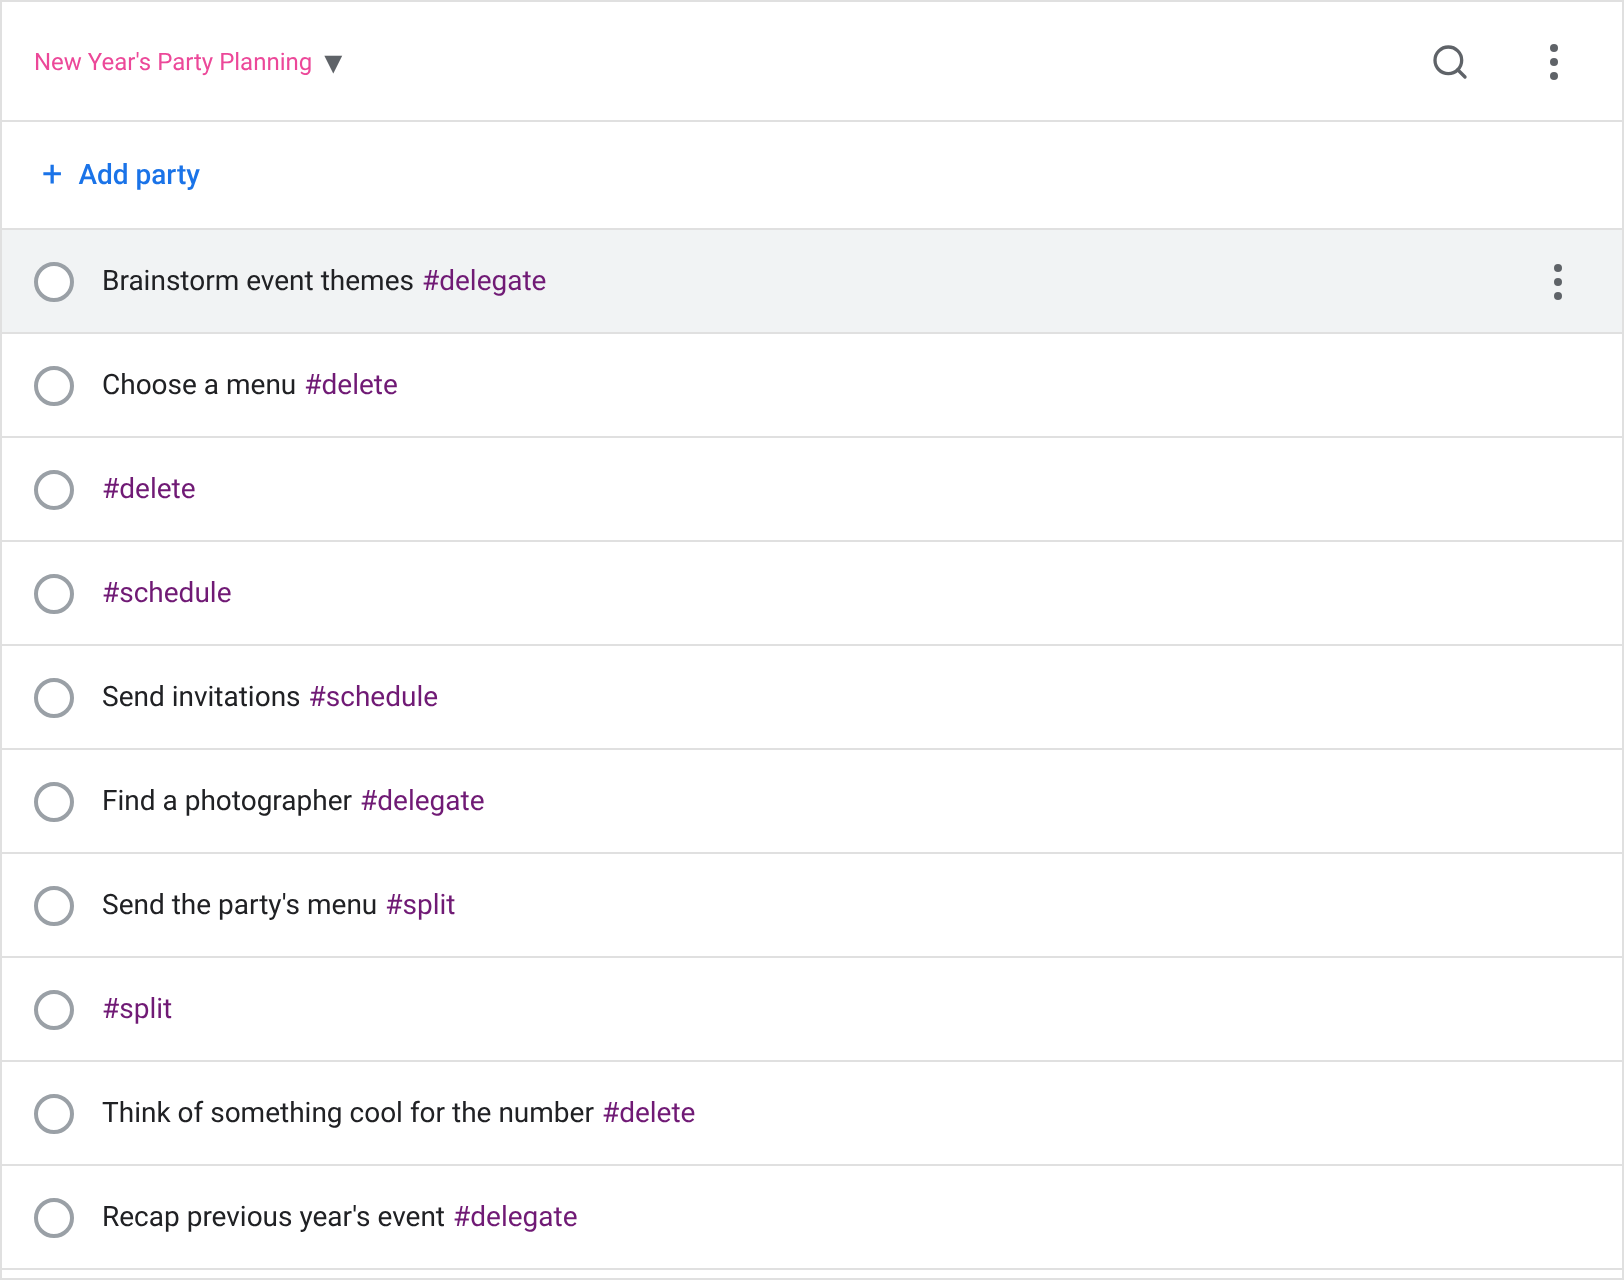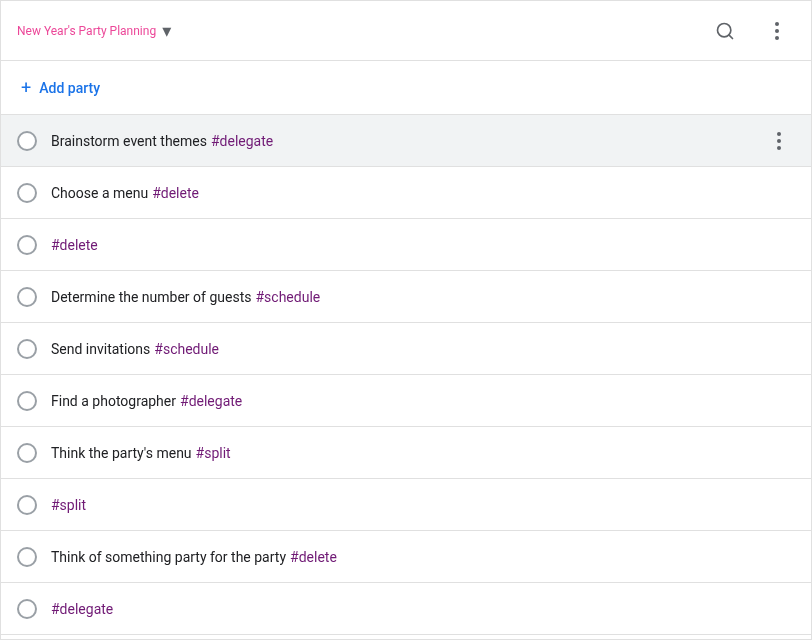--- a/index.html
+++ b/index.html
@@ -259,21 +259,20 @@
           <div class="three-dots">
             <span></span>
             <span></span>
             <span></span>
           </div>
         </button>
       </li>
       <li class="task-item">
         <div class="task-checkbox"></div>
         <span class="task-text">
-          <span class="task-text-plain">Determine the number of guests </span>
           <span class="task-tag">#schedule</span>
         </span>
         <button class="task-more-btn" title="More task options">
           <div class="three-dots">
             <span></span>
             <span></span>
             <span></span>
           </div>
         </button>
       </li>
@@ -301,21 +300,21 @@
           <div class="three-dots">
             <span></span>
             <span></span>
             <span></span>
           </div>
         </button>
       </li>
       <li class="task-item">
         <div class="task-checkbox"></div>
         <span class="task-text">
-          <span class="task-text-plain">Think the party's menu </span>
+          <span class="task-text-plain">Send the party's menu </span>
           <span class="task-tag">#split</span>
         </span>
         <button class="task-more-btn" title="More task options">
           <div class="three-dots">
             <span></span>
             <span></span>
             <span></span>
           </div>
         </button>
       </li>
@@ -328,34 +327,35 @@
           <div class="three-dots">
             <span></span>
             <span></span>
             <span></span>
           </div>
         </button>
       </li>
       <li class="task-item">
         <div class="task-checkbox"></div>
         <span class="task-text">
-          <span class="task-text-plain">Think of something party for the party </span>
+          <span class="task-text-plain">Think of something cool for the number </span>
           <span class="task-tag">#delete</span>
         </span>
         <button class="task-more-btn" title="More task options">
           <div class="three-dots">
             <span></span>
             <span></span>
             <span></span>
           </div>
         </button>
       </li>
       <li class="task-item">
         <div class="task-checkbox"></div>
         <span class="task-text">
+          <span class="task-text-plain">Recap previous year's event </span>
           <span class="task-tag">#delegate</span>
         </span>
         <button class="task-more-btn" title="More task options">
           <div class="three-dots">
             <span></span>
             <span></span>
             <span></span>
           </div>
         </button>
       </li>

